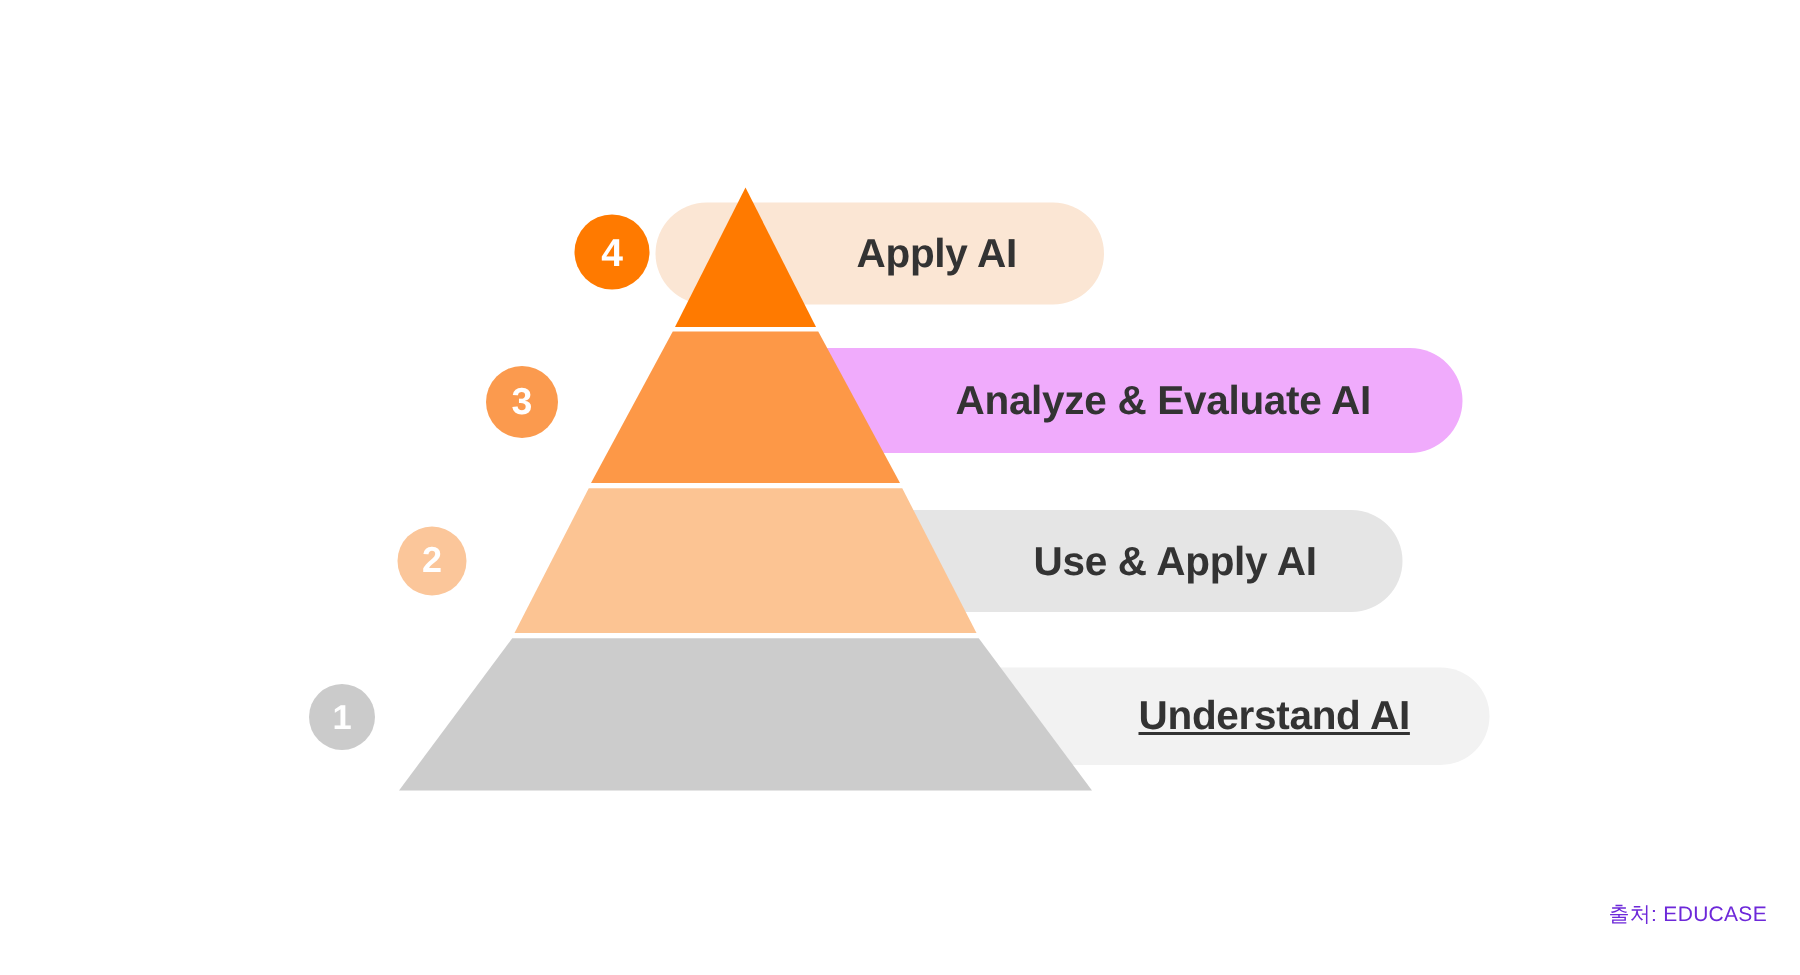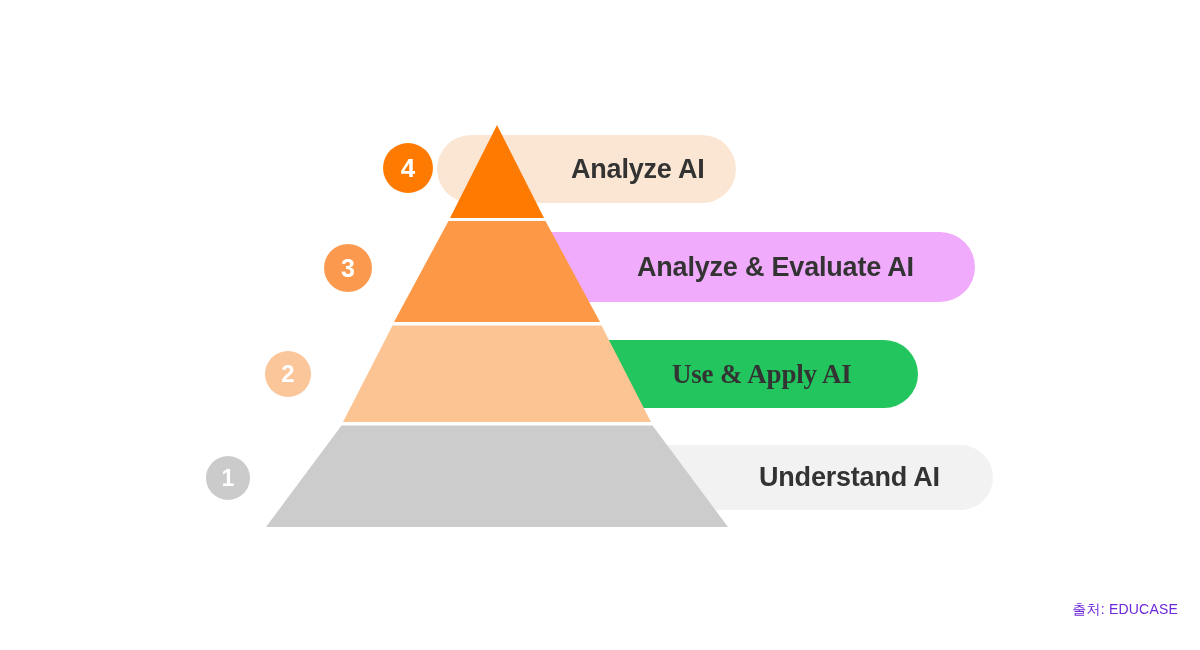--- a/index.html
+++ b/index.html
@@ -30,27 +30,27 @@
   }
   .pill-label {
     font-weight: bold;
     color: #333333;
     letter-spacing: -0.2px;
     white-space: nowrap;
   }
 
   .pill-4 { left: 437px; top: 135px;  width: 299px; height: 68px; background: #FBE6D4; }
   .pill-3 { left: 437px; top: 232px;  width: 538px; height: 70px; background: #f0abfc; }
-  .pill-2 { left: 412px; top: 340px;  width: 506px; height: 68px; background: #22c55e; font-family: Liberation Serif, serif; }
+  .pill-2 { left: 429px; top: 340px;  width: 506px; height: 68px; background: #e5e5e5; }
   .pill-1 { left: 437px; top: 445px;  width: 556px; height: 65px; background: #F2F2F2; }
 
   .pill-4 .pill-label { font-size: 27px; margin-left: 134px; }
   .pill-3 .pill-label { font-size: 27px; margin-left: 200px; }
   .pill-2 .pill-label { font-size: 27px; margin-left: 260px; }
-  .pill-1 .pill-label { font-size: 27px; margin-left: 322px; }
+  .pill-1 .pill-label { font-size: 27px; margin-left: 322px; text-decoration: underline; }
 
   
   #pyramid {
     position: absolute;
     left: 0;
     top: 0;
     width: 1200px;
     height: 650px;
     z-index: 2;
     pointer-events: none;
@@ -84,21 +84,21 @@
     white-space: nowrap;
     z-index: 3;
   }
 </style>
 </head>
 <body>
 
 <div id="canvas">
 
   <div class="pill pill-4">
-    <span class="pill-label">Analyze AI</span>
+    <span class="pill-label">Apply AI</span>
   </div>
   <div class="pill pill-3">
     <span class="pill-label">Analyze &amp; Evaluate AI</span>
   </div>
   <div class="pill pill-2">
     <span class="pill-label">Use &amp; Apply AI</span>
   </div>
   <div class="pill pill-1">
     <span class="pill-label">Understand AI</span>
   </div>

